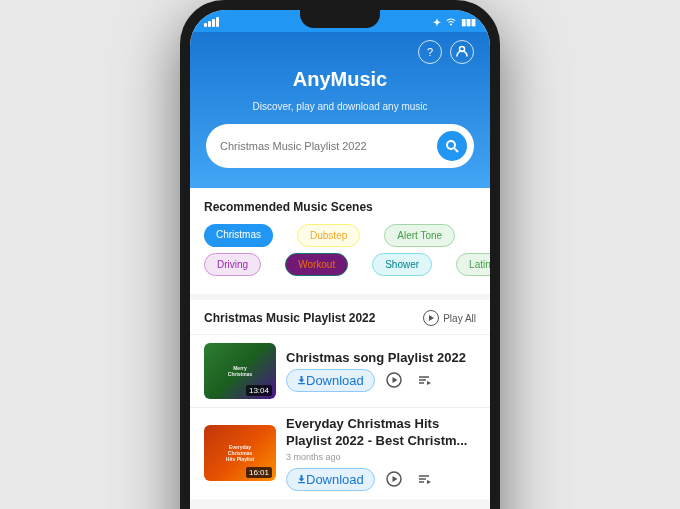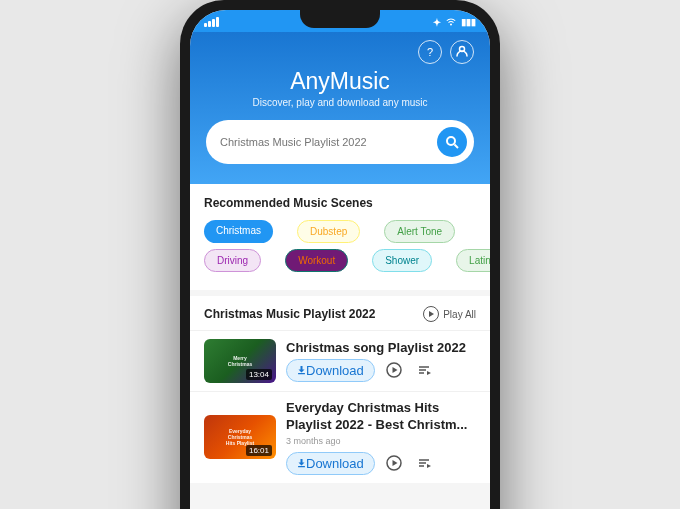--- a/index.html
+++ b/index.html
@@ -74,23 +74,23 @@
       color: white;
       display: flex;
       align-items: center;
       justify-content: center;
       font-size: 11px;
       cursor: pointer;
       background: transparent;
     }
     .app-title {
       color: white;
-      font-size: 23px;
-      font-weight: 400;
-      margin-bottom: 2px;
+      font-size: 20px;
+      font-weight: 700;
+      margin-bottom: 10px;
     }
     .app-subtitle {
       color: rgba(255,255,255,0.9);
       font-size: 10px;
       margin-bottom: 12px;
     }
     .search-bar {
       background: white;
       border-radius: 24px;
       display: flex;
@@ -190,21 +190,21 @@
     .song-item {
       display: flex;
       align-items: center;
       padding: 8px 14px;
       background: white;
       border-top: 1px solid #f0f0f0;
       gap: 10px;
     }
     .song-thumb {
       width: 72px;
-      height: 44px;
+      height: 56px;
       border-radius: 6px;
       flex-shrink: 0;
       position: relative;
       overflow: hidden;
     }
     .thumb-bg-1 {
       background: linear-gradient(135deg, #2e7d32, #1b5e20, #4a148c);
       width: 100%;
       height: 100%;
     }

